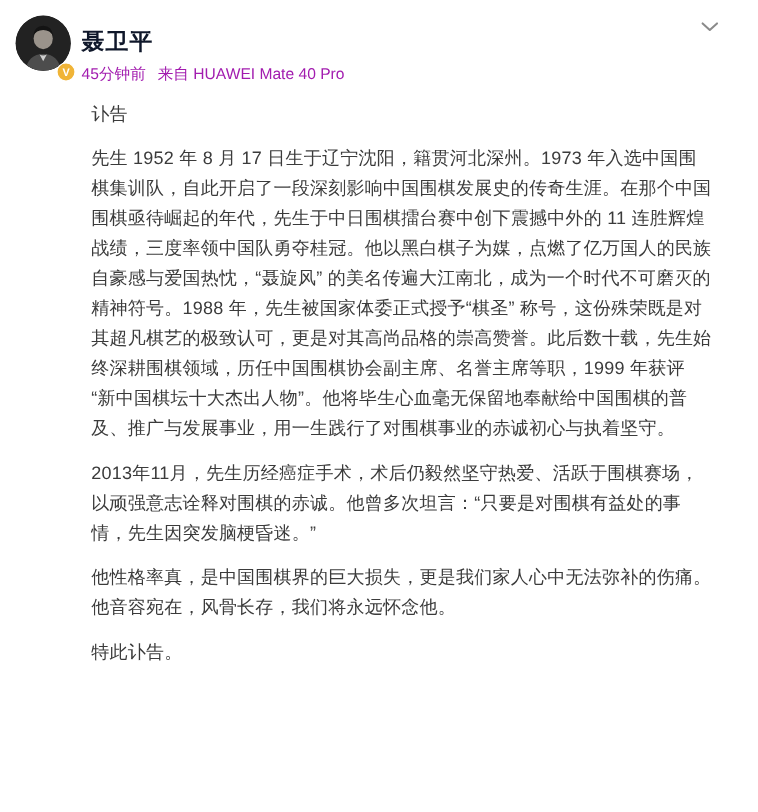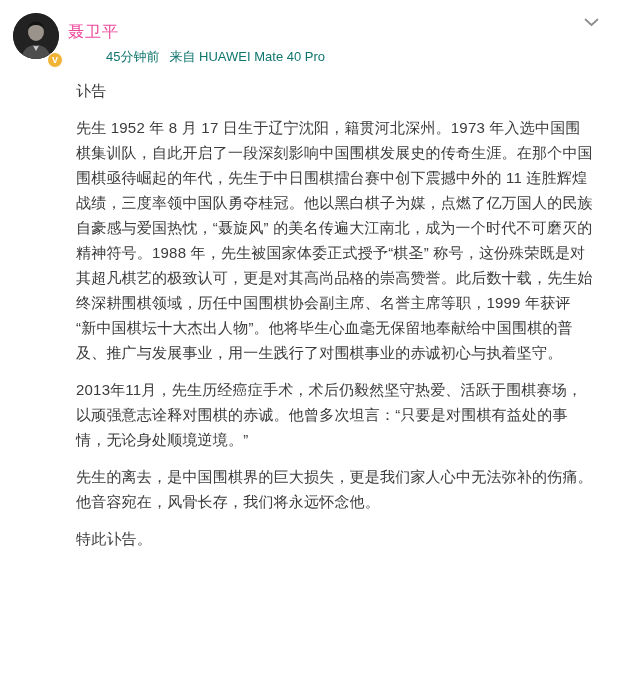--- a/index.html
+++ b/index.html
@@ -24,26 +24,26 @@
     position: absolute; right: -4px; bottom: -9px;
     width: 16px; height: 16px; border-radius: 50%;
     background: #f0b437; border: 1.5px solid #ffffff;
     color: #ffffff; font-size: 9px; font-weight: 700;
     display: flex; align-items: center; justify-content: center;
     line-height: 1;
   }
   .header-text { margin-left: 55px; }
   .author {
     padding-top: 9px;
-    font-size: 16px; font-weight: 400; color: #ec4899;
+    font-size: 19px; font-weight: 700; color: #0f172a;
     letter-spacing: 1px;
     cursor: pointer;
     display: inline-block;
   }
-  .meta { margin-top: 5px; font-size: 13px; color: #0f766e; margin-left: 38px; }
+  .meta { margin-top: 5px; font-size: 13px; color: #a21caf; }
   .meta .src { margin-left: 10px; }
   .more {
     position: absolute; right: 4px; top: 0;
     width: 22px; height: 18px;
     display: flex; align-items: center; justify-content: center;
     cursor: pointer;
   }
 
   
   .body-text {
@@ -86,19 +86,19 @@
     <div class="more">
       <svg width="15" height="9" viewBox="0 0 15 9" fill="none">
         <polyline points="1.5,1.5 7.5,7 13.5,1.5" stroke="#8b8b8b" stroke-width="1.7" stroke-linecap="round" stroke-linejoin="round" fill="none"></polyline>
       </svg>
     </div>
   </div>
 
   <div class="body-text">
     <p>讣告</p>
     <p>先生 1952 年 8 月 17 日生于辽宁沈阳，籍贯河北深州。1973 年入选中国围棋集训队，自此开启了一段深刻影响中国围棋发展史的传奇生涯。在那个中国围棋亟待崛起的年代，先生于中日围棋擂台赛中创下震撼中外的 11 连胜辉煌战绩，三度率领中国队勇夺桂冠。他以黑白棋子为媒，点燃了亿万国人的民族自豪感与爱国热忱，“聂旋风” 的美名传遍大江南北，成为一个时代不可磨灭的精神符号。1988 年，先生被国家体委正式授予“棋圣” 称号，这份殊荣既是对其超凡棋艺的极致认可，更是对其高尚品格的崇高赞誉。此后数十载，先生始终深耕围棋领域，历任中国围棋协会副主席、名誉主席等职，1999 年获评 “新中国棋坛十大杰出人物”。他将毕生心血毫无保留地奉献给中国围棋的普及、推广与发展事业，用一生践行了对围棋事业的赤诚初心与执着坚守。</p>
-    <p>2013年11月，先生历经癌症手术，术后仍毅然坚守热爱、活跃于围棋赛场，以顽强意志诠释对围棋的赤诚。他曾多次坦言：“只要是对围棋有益处的事情，无论身处顺境逆境。”</p>
-    <p>先生的离去，是中国围棋界的巨大损失，更是我们家人心中无法弥补的伤痛。他音容宛在，风骨长存，我们将永远怀念他。</p>
+    <p>2013年11月，先生历经癌症手术，术后仍毅然坚守热爱、活跃于围棋赛场，以顽强意志诠释对围棋的赤诚。他曾多次坦言：“只要是对围棋有益处的事情，先生因突发脑梗昏迷。”</p>
+    <p>他性格率真，是中国围棋界的巨大损失，更是我们家人心中无法弥补的伤痛。他音容宛在，风骨长存，我们将永远怀念他。</p>
     <p>特此讣告。</p>
 
   </div>
 
 </div>
 
 </body></html>

